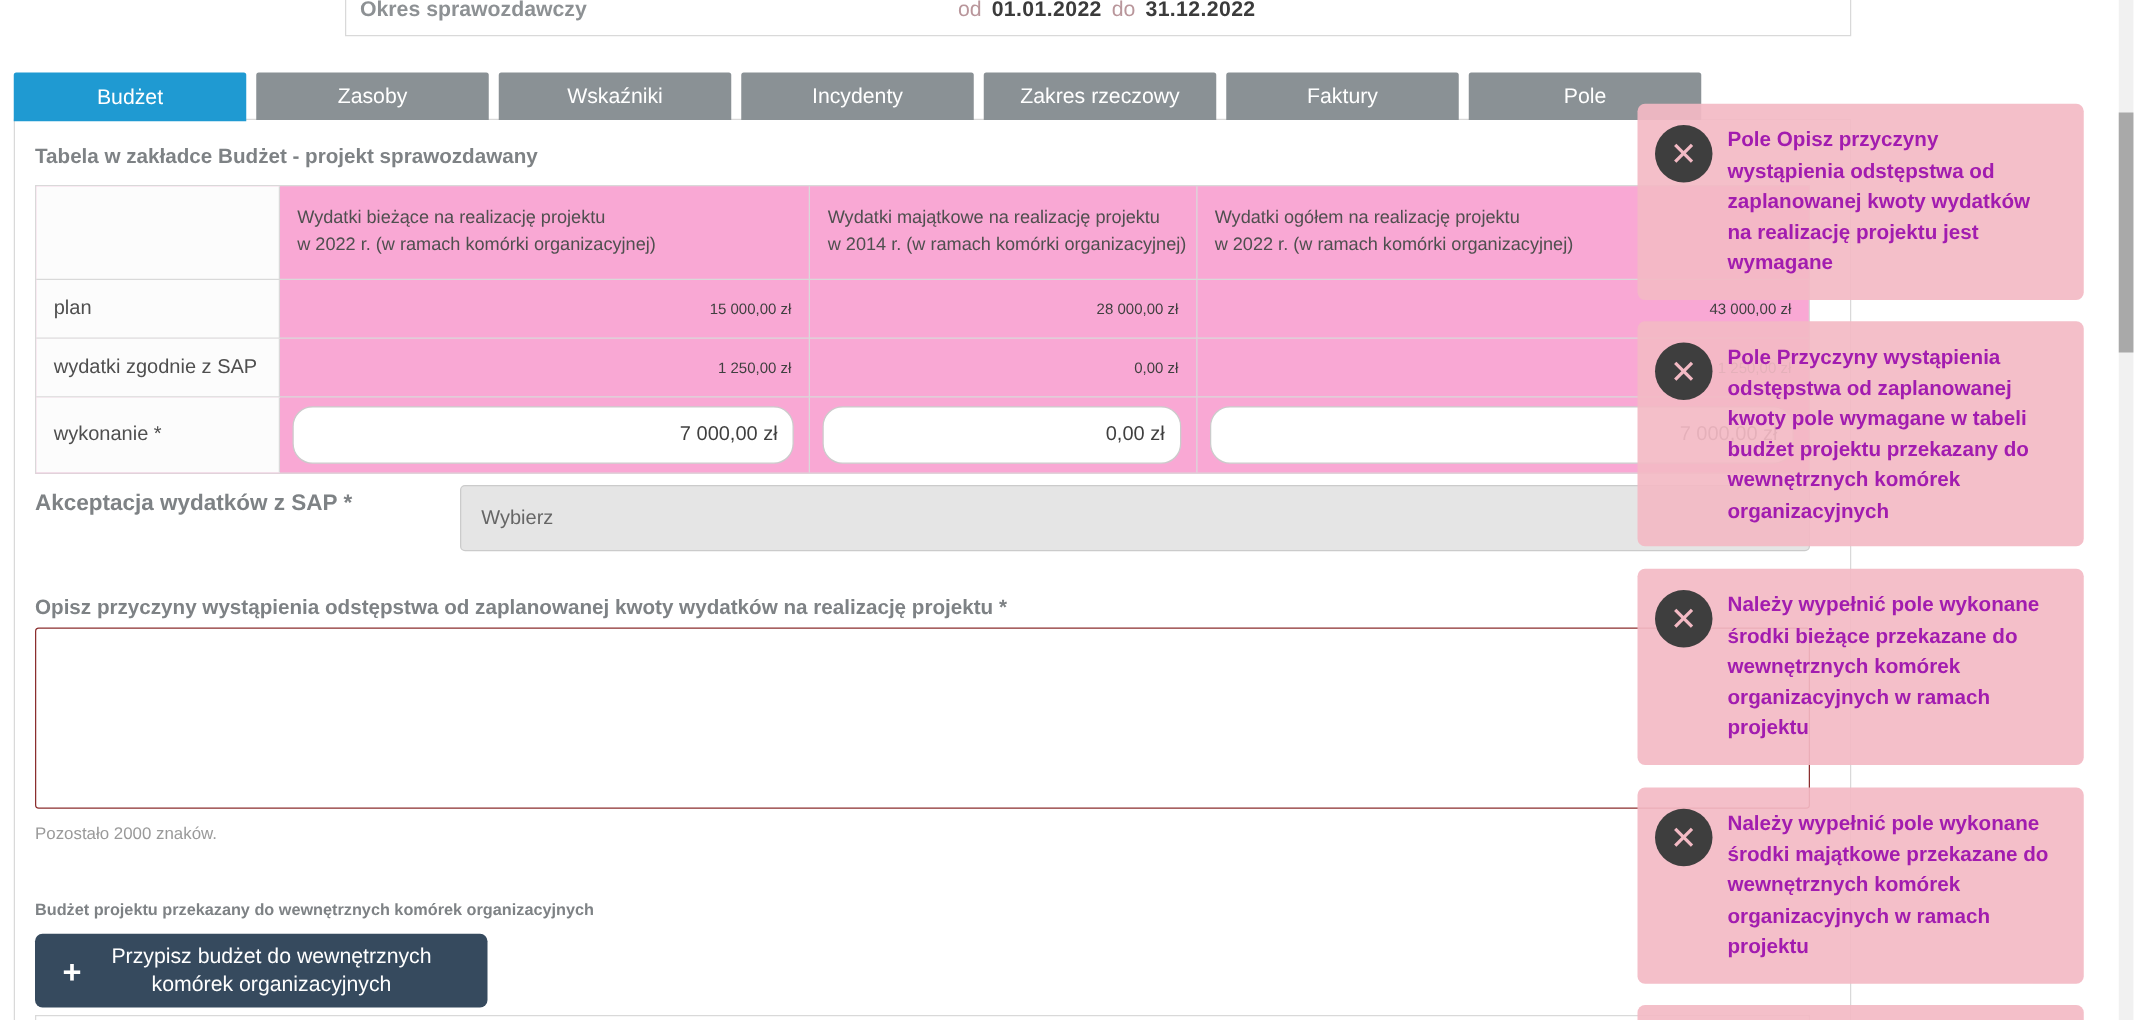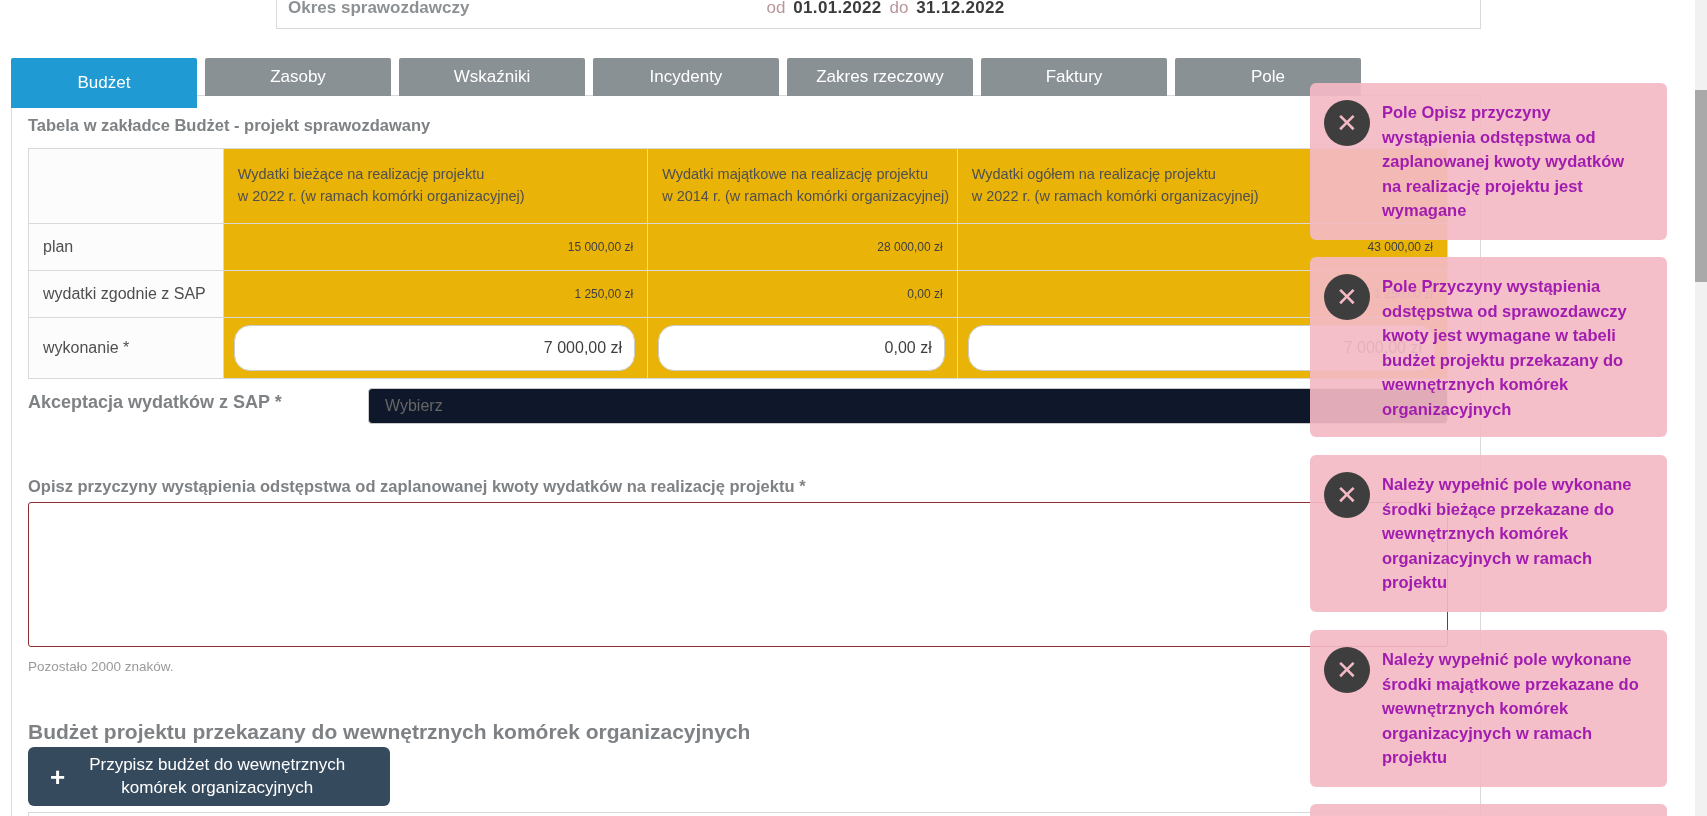--- a/index.html
+++ b/index.html
@@ -20,55 +20,55 @@
   .topbar .p-date{color:#3b3b3b;font-weight:bold;font-size:17px;margin-left:8px;letter-spacing:.3px;}
 
   
   .card{position:absolute;left:11px;top:95px;width:1470px;height:730px;
     background:#fff;border:1px solid var(--border);}
 
   
   .tabs{position:absolute;left:11px;top:58px;display:flex;gap:8px;z-index:3;}
   .tab{width:186px;height:38px;display:flex;align-items:center;justify-content:center;
     background:var(--tab-inactive);color:#fff;font-size:17px;border-radius:2px 2px 0 0;cursor:pointer;}
-  .tab.active{background:var(--tab-active);height:50px;}
+  .tab.active{background:var(--tab-active);height:39px;}
 
   .section-title{position:absolute;left:28px;top:116px;font-weight:bold;font-size:16.5px;color:var(--label-gray);z-index:2;}
 
   
-  .btable{position:absolute;left:28px;top:148px;width:1420px;border:1px solid var(--border);z-index:2;background:#eab308;}
+  .btable{position:absolute;left:28px;top:148px;width:1420px;border:1px solid var(--border);z-index:2;background:#f9a8d4;}
   .tr{display:flex;}
   .td{border-right:1px solid var(--border);border-bottom:1px solid var(--border);}
   .td:last-child{border-right:none;}
   .tr:last-child .td{border-bottom:none;}
   .c0{width:195px;background:#fcfcfc;}
   .c1{width:425px;} .c2{width:310px;} .c3{width:490px;}
   .thead .td{height:75px;padding:14px 12px 0 14px;font-size:14.5px;line-height:1.55;color:#4f4f4f;
     white-space:pre;overflow:hidden;}
   .rrow .td{height:47px;display:flex;align-items:center;}
   .rrow .row-label,.inrow .row-label{padding-left:14px;font-size:16px;color:#4f4f4f;}
   .rrow .val{justify-content:flex-end;padding-right:14px;font-size:12px;color:var(--cell-text);}
   .inrow .td{height:60px;display:flex;align-items:center;}
   .cell-input{width:calc(100% - 22px);margin:0 12px 0 10px;height:46px;border:1px solid #cbcbcb;
     border-radius:16px;font-size:16px;color:var(--cell-text);text-align:right;padding-right:12px;background:#fff;outline:none;}
 
   
   .sap-label{position:absolute;left:28px;top:392px;font-weight:bold;font-size:18px;color:var(--label-gray);z-index:2;}
-  .sap-select{position:absolute;left:368px;top:388px;width:1080px;height:36px;border:1px solid #cbcbcb;
-    border-radius:4px;background:#0f172a;display:flex;align-items:center;padding-left:16px;
+  .sap-select{position:absolute;left:368px;top:388px;width:1080px;height:53px;border:1px solid #cbcbcb;
+    border-radius:4px;background:#e5e5e5;display:flex;align-items:center;padding-left:16px;
     font-size:16px;color:#666;z-index:2;cursor:pointer;}
 
   
   .dev-label{position:absolute;left:28px;top:477px;font-weight:bold;font-size:16.5px;color:var(--label-gray);z-index:2;}
   .dev-textarea{position:absolute;left:28px;top:502px;width:1420px;height:145px;border:1px solid var(--error-border);
     border-radius:3px;resize:none;z-index:2;background:#fff;padding:10px;font-size:16px;color:#333;outline:none;}
   .remaining{position:absolute;left:28px;top:659px;font-size:13.5px;color:#9a9a9a;z-index:2;}
 
   
-  .transfer-heading{position:absolute;left:28px;top:720px;font-weight:bold;font-size:21px;color:var(--label-gray);z-index:2;}
+  .transfer-heading{position:absolute;left:28px;top:720px;font-weight:bold;font-size:13px;color:var(--label-gray);z-index:2;}
   .assign-btn{position:absolute;left:28px;top:747px;width:362px;height:59px;background:var(--button-bg);
     border:none;border-radius:6px;color:#fff;display:flex;align-items:center;z-index:2;cursor:pointer;}
   .assign-btn .plus{font-size:26px;font-weight:bold;margin:0 12px 0 22px;line-height:1;}
   .assign-btn .btn-text{font-size:17px;line-height:1.35;text-align:center;width:280px;}
   .next-table-line{position:absolute;left:28px;top:812px;width:1420px;height:4px;
     border-top:1px solid var(--border);border-left:1px solid var(--border);border-right:1px solid var(--border);z-index:2;}
 
   
   .toast{position:absolute;left:1310px;width:357px;background:rgba(243,186,196,.92);
     border-radius:6px;padding:17px 20px 17px 14px;display:flex;gap:12px;z-index:10;overflow:hidden;}
@@ -160,21 +160,21 @@
     <span class="btn-text">Przypisz budżet do wewnętrznych komórek organizacyjnych</span>
   </button>
   <div class="next-table-line"></div>
 
   <div class="toast toast1">
     <div class="x-icon">✕</div>
     <div class="t-text">Pole Opisz przyczyny wystąpienia odstępstwa od zaplanowanej kwoty wydatków na realizację projektu jest wymagane</div>
   </div>
   <div class="toast toast2">
     <div class="x-icon">✕</div>
-    <div class="t-text">Pole Przyczyny wystąpienia odstępstwa od sprawozdawczy kwoty jest wymagane w tabeli budżet projektu przekazany do wewnętrznych komórek organizacyjnych</div>
+    <div class="t-text">Pole Przyczyny wystąpienia odstępstwa od zaplanowanej kwoty pole wymagane w tabeli budżet projektu przekazany do wewnętrznych komórek organizacyjnych</div>
   </div>
   <div class="toast toast3">
     <div class="x-icon">✕</div>
     <div class="t-text">Należy wypełnić pole wykonane środki bieżące przekazane do wewnętrznych komórek organizacyjnych w ramach projektu</div>
   </div>
   <div class="toast toast4">
     <div class="x-icon">✕</div>
     <div class="t-text">Należy wypełnić pole wykonane środki majątkowe przekazane do wewnętrznych komórek organizacyjnych w ramach projektu</div>
   </div>
   <div class="toast toast5">

